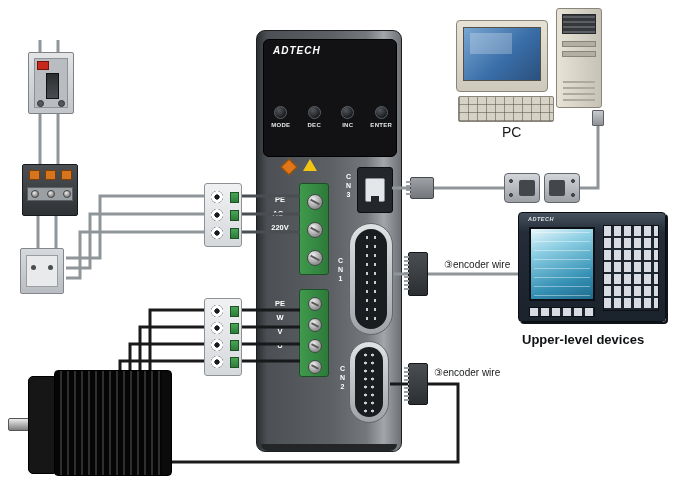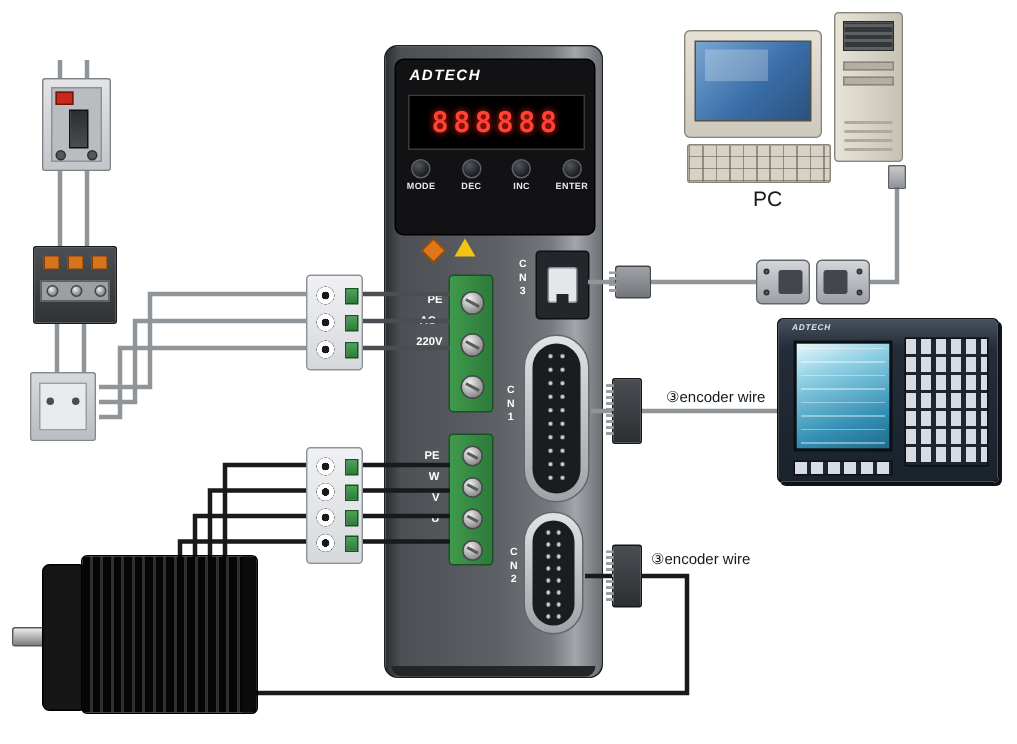--- a/index.html
+++ b/index.html
@@ -39,21 +39,21 @@
 .display{position:absolute;left:8px;top:23px;width:118px;height:37px;background:#000;border:1px solid #3a3a3a;display:flex;align-items:center;justify-content:center}
 .digits{font-family:"DejaVu Sans Mono",monospace;font-weight:bold;font-size:19px;color:#ff4136;letter-spacing:3px;text-shadow:0 0 5px rgba(255,40,20,.9)}
 .btnrow{position:absolute;left:0;top:66px;width:134px;display:flex}
 .pbtn{flex:1;text-align:center}
 .pbtn .cap{width:13px;height:13px;border-radius:50%;margin:0 auto;background:radial-gradient(circle at 35% 30%,#53575d,#17191c 75%);border:1px solid #5c6066}
 .pbtn .lbl{font-size:6px;color:#e6e8ea;margin-top:3px;font-weight:bold;letter-spacing:.3px}
 
 .warn-d{position:absolute;width:12px;height:12px;background:#e0761c;border:1px solid #8a4a00;transform:rotate(45deg)}
 .warn-t{position:absolute;width:0;height:0;border-left:7px solid transparent;border-right:7px solid transparent;border-bottom:12px solid #f2c513}
 
-.tlabel{position:absolute;color:#fff;font-weight:bold;font-size:7.5px;text-align:right}
+.tlabel{position:absolute;color:#fff;font-weight:bold;font-size:7.5px;text-align:center}
 .tlabel div{line-height:14px}
 .greenterm{position:absolute;background:linear-gradient(90deg,#3f9a4c,#2d7a3a);border:1px solid #1c4f26;border-radius:3px}
 .screw{position:absolute;border-radius:50%;background:radial-gradient(circle at 35% 30%,#f2f2f2,#9a9a9a 62%,#6e6e6e);border:1px solid #46484a}
 .screw::after{content:"";position:absolute;left:15%;right:15%;top:45%;height:2px;background:#5a5a5a;transform:rotate(28deg)}
 
 .cnlabel{position:absolute;color:#fff;font-weight:bold;font-size:7px;writing-mode:vertical-rl;text-orientation:upright;letter-spacing:2px}
 .rjhouse{position:absolute;background:#23262a;border:1px solid #0c0e10;border-radius:3px}
 .rj45{width:20px;height:24px;margin:10px auto 0;background:#e4e7ea;border:1px solid #8a8e92;border-radius:2px;position:relative}
 .rj45::after{content:"";position:absolute;left:5px;right:5px;bottom:-1px;height:6px;background:#23262a}
 .dsub{position:absolute;background:linear-gradient(180deg,#e0e2e4,#9fa3a7);border:1px solid #63676b;border-radius:22px}
@@ -165,23 +165,20 @@
     <div class="pin" style="top:57px"></div>
     <div class="gtab" style="top:7px"></div>
     <div class="gtab" style="top:24px"></div>
     <div class="gtab" style="top:41px"></div>
     <div class="gtab" style="top:58px"></div>
   </div>
 
   <div class="comp drive" style="left:256px;top:30px;width:146px;height:422px">
     <div class="panel">
       <div class="brand">ADTECH</div>
-      <div class="display">
-        <span class="digits">888888</span>
-      </div>
       <div class="btnrow">
         <div class="pbtn">
           <div class="cap"></div>
           <div class="lbl">MODE</div>
         </div>
         <div class="pbtn">
           <div class="cap"></div>
           <div class="lbl">DEC</div>
         </div>
         <div class="pbtn">
@@ -278,20 +275,21 @@
 
   <div class="wlabel" style="left:444px;top:259px">③encoder wire</div>
   <div class="wlabel" style="left:434px;top:367px">③encoder wire</div>
 
   <div class="comp cnc" style="left:518px;top:212px;width:148px;height:110px">
     <div class="cbrand">ADTECH</div>
     <div class="cscr"></div>
     <div class="ckeys"></div>
     <div class="crow"></div>
   </div>
+  <div class="devlabel" style="left:522px;top:332px">Upper-level devices</div>
 
   <div class="comp mshaft" style="left:8px;top:418px;width:26px;height:13px"></div>
   <div class="comp mflange" style="left:28px;top:376px;width:30px;height:98px"></div>
   <div class="comp mbody" style="left:54px;top:370px;width:118px;height:106px"></div>
 
   <svg id="wires-over" class="layer" width="678" height="496">
     <g stroke="#4a4e52" stroke-width="3" fill="none">
       <path d="M242,196 H300 M242,214 H300 M242,232 H300"></path>
     </g>
     <g stroke="#17191b" stroke-width="3" fill="none">

